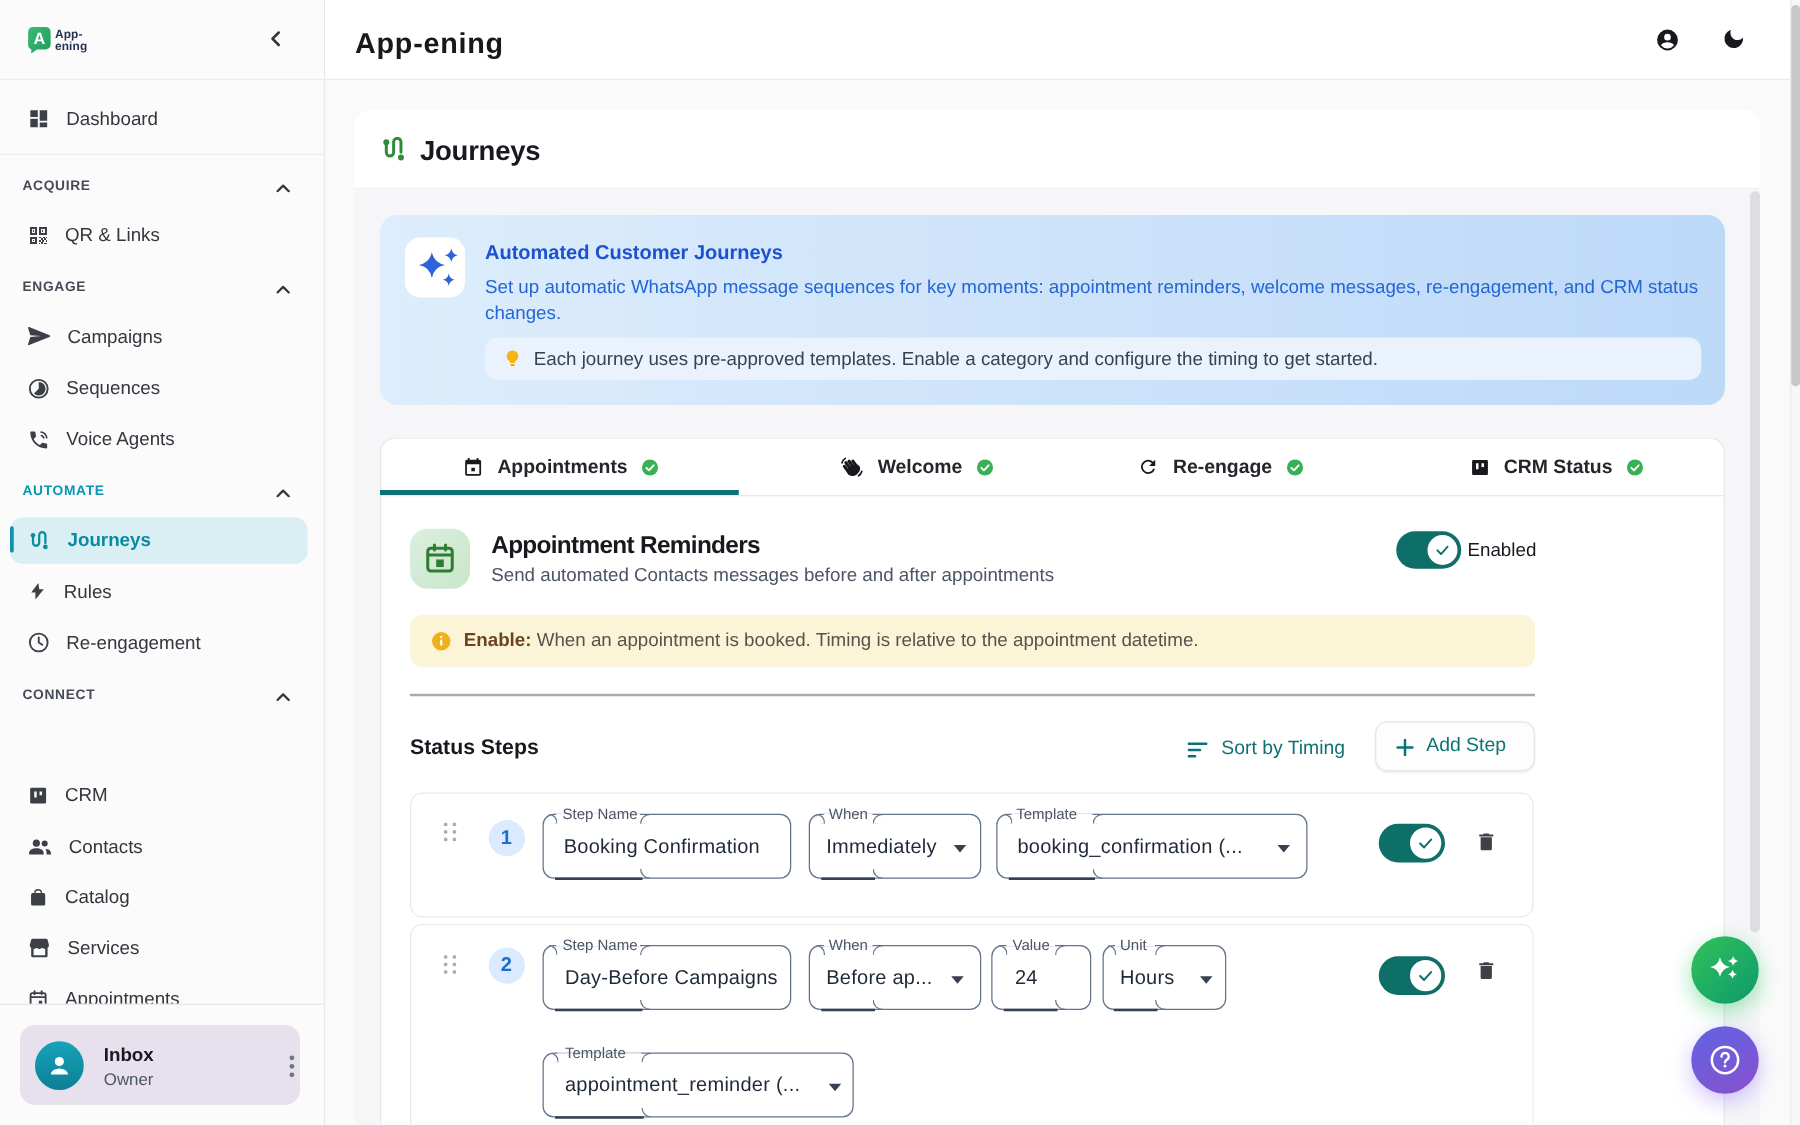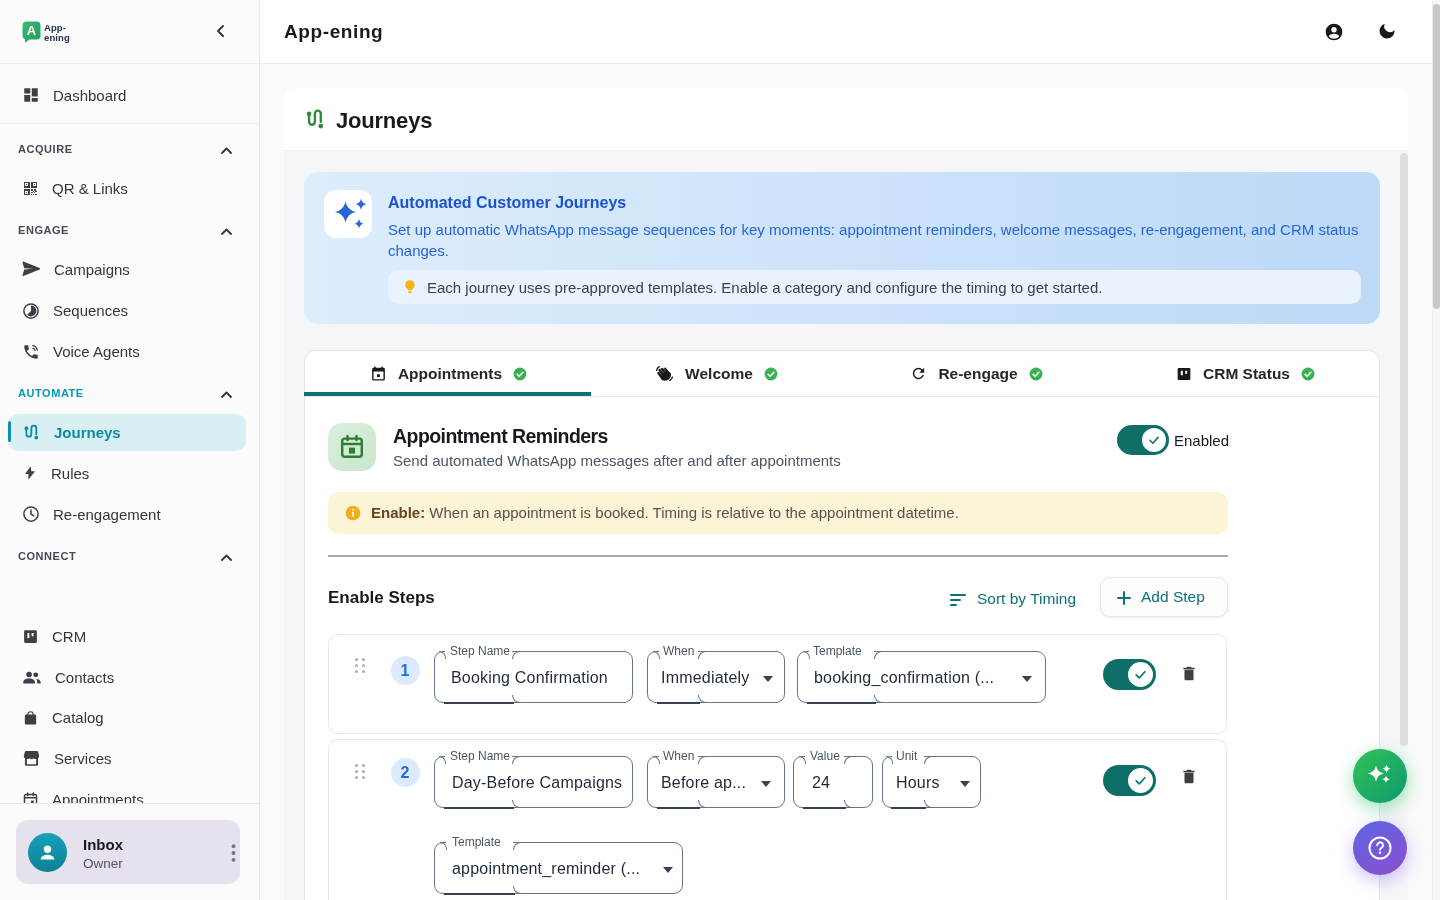--- a/index.html
+++ b/index.html
@@ -21,21 +21,21 @@
 .accentbar { position:absolute; left:8px; top:421px; width:3px; height:21px; background:#1292aa; border-radius:3px; }
 .side-div { position:absolute; left:0; top:123px; width:259px; height:1px; background:#ededf0; }
 #side-foot { position:absolute; left:0; top:803px; width:259px; height:97px; background:#fbfbfc; border-top:1px solid #e7e7ea; }
 .foot-card { position:absolute; left:16px; top:16px; width:224px; height:64px; background:#e7e1ee; border-radius:12px; }
 .avatar { position:absolute; left:12px; top:13px; width:39px; height:39px; border-radius:50%; background:linear-gradient(180deg,#16a3b8,#0d7f96); }
 .uname { position:absolute; left:67px; top:16px; font-size:15px; font-weight:700; color:#17191f; }
 .urole { position:absolute; left:67px; top:36px; font-size:13.5px; color:#4b5563; }
 
 
 #topbar { position:absolute; left:260px; top:0; width:1180px; height:64px; background:#fff; border-bottom:1px solid #e9e9ec; }
-.apptitle { position:absolute; left:24px; top:21px; font-size:19px; font-weight:700; color:#17191d; letter-spacing:.6px; }
+.apptitle { position:absolute; left:24px; top:21px; font-size:23px; font-weight:700; color:#17191d; letter-spacing:.6px; }
 
 
 #content { position:absolute; left:260px; top:65px; width:1180px; height:835px; background:#fafafa; }
 #card { position:absolute; left:284px; top:88px; width:1124px; height:812px; background:#f6f6f8; border-radius:12px 12px 0 0; }
 #card-head { position:absolute; left:284px; top:88px; width:1124px; height:63px; background:#fff; border-bottom:1px solid #ededef; border-radius:12px 12px 0 0; }
 .jtitle { position:absolute; left:336px; top:108px; font-size:22px; font-weight:600; letter-spacing:-0.2px; color:#17191f; }
 
 
 #banner { position:absolute; left:304px; top:172px; width:1076px; height:152px; border-radius:14px; background:linear-gradient(90deg,#ddedfc,#bdd9f8); }
 .btile { position:absolute; left:20px; top:18px; width:48px; height:48px; border-radius:12px; background:#fff; }
@@ -288,21 +288,21 @@
   <div class="tab" style="left:0;width:287px">
     <svg width="17" height="17" viewBox="0 0 24 24">
           <path fill="#17191d" d="M19 4h-1V2h-2v2H8V2H6v2H5a2 2 0 0 0-2 2v14a2 2 0 0 0 2 2h14a2 2 0 0 0 2-2V6a2 2 0 0 0-2-2zm0 16H5V9h14v11zm-9-7h4v4h-4z"></path>
         </svg>
     <span>Appointments</span>
     <svg width="14" height="14" viewBox="0 0 24 24">
           <circle cx="12" cy="12" r="11" fill="#37b153"></circle>
           <path d="M7 12.5 L10.5 16 L17 9" fill="none" stroke="#fff" stroke-width="2.6" stroke-linecap="round" stroke-linejoin="round"></path>
         </svg>
   </div>
-  <div class="tab" style="left:287px;width:263px;padding-right:14px">
+  <div class="tab" style="left:304px;width:263px;padding-right:14px">
     <svg width="19" height="19" viewBox="0 0 24 24" fill="#17191d">
       <g transform="rotate(-36 12 12)">
             <rect x="4.6" y="5.6" width="3.2" height="11.5" rx="1.6"></rect>
             <rect x="8" y="3.4" width="3.2" height="14" rx="1.6"></rect>
             <rect x="11.4" y="4.1" width="3.2" height="13.5" rx="1.6"></rect>
             <rect x="14.7" y="6.3" width="3.1" height="11" rx="1.55"></rect>
             <ellipse cx="11.6" cy="15.8" rx="7" ry="5.3"></ellipse>
           </g>
       <path d="M2 8 A7.5 7.5 0 0 1 5.3 3.4" stroke="#17191d" stroke-width="1.7" fill="none" stroke-linecap="round"></path>
       <path d="M18.7 21 A7.5 7.5 0 0 0 22 16.6" stroke="#17191d" stroke-width="1.7" fill="none" stroke-linecap="round"></path>
@@ -338,41 +338,41 @@
 <div class="gtile">
   <svg class="abs" style="left:10px;top:10px" width="28" height="28" viewBox="0 0 24 24">
         <rect x="3.6" y="4.8" width="16.8" height="15.6" rx="2.2" fill="none" stroke="#2f7d33" stroke-width="2.1"></rect>
         <line x1="3.6" y1="9.4" x2="20.4" y2="9.4" stroke="#2f7d33" stroke-width="2.1"></line>
         <line x1="8.2" y1="2.6" x2="8.2" y2="6" stroke="#2f7d33" stroke-width="2.1" stroke-linecap="round"></line>
         <line x1="15.8" y1="2.6" x2="15.8" y2="6" stroke="#2f7d33" stroke-width="2.1" stroke-linecap="round"></line>
         <rect x="9.4" y="12.5" width="5.2" height="5.2" fill="#2f7d33"></rect>
       </svg>
 </div>
 <div class="sectitle">Appointment Reminders</div>
-<div class="secsub">Send automated WhatsApp messages after and after appointments</div>
+<div class="secsub">Send automated Contacts messages before and after appointments</div>
 <div class="toggle" style="left:1117px;top:425px;width:52px;height:30px">
   <div class="thumb" style="width:24px;height:24px">
     <svg class="abs" style="left:5px;top:5px" width="14" height="14" viewBox="0 0 24 24">
           <path d="M5 12.5 L10 17.5 L19 7.5" fill="none" stroke="#0e6e68" stroke-width="2.6" stroke-linecap="round" stroke-linejoin="round"></path>
         </svg>
   </div>
 </div>
 <div class="enabled-lbl">Enabled</div>
 
 <div id="trigger">
   <svg class="abs" style="left:17px;top:13px" width="16" height="16" viewBox="0 0 24 24">
         <circle cx="12" cy="12" r="11" fill="#f0b01c"></circle>
         <rect x="10.7" y="10" width="2.6" height="7.5" rx="1.3" fill="#fff"></rect>
         <circle cx="12" cy="7" r="1.5" fill="#fff"></circle>
       </svg>
   <div class="trig-text"><b>Enable:</b> When an appointment is booked. Timing is relative to the appointment datetime.</div>
 </div>
 <div id="secdiv"></div>
 
-<div class="mstitle">Enable Steps</div>
+<div class="mstitle">Status Steps</div>
 <div class="sortbtn">
   <svg class="abs" style="left:-27px;top:3px" width="18" height="14" viewBox="0 0 18 14">
         <g stroke="#0e7175" stroke-width="2" stroke-linecap="round">
           <line x1="1" y1="2" x2="15" y2="2"></line>
           <line x1="1" y1="7" x2="10" y2="7"></line>
           <line x1="1" y1="12" x2="6" y2="12"></line>
         </g>
       </svg>
   Sort by Timing
 </div>

